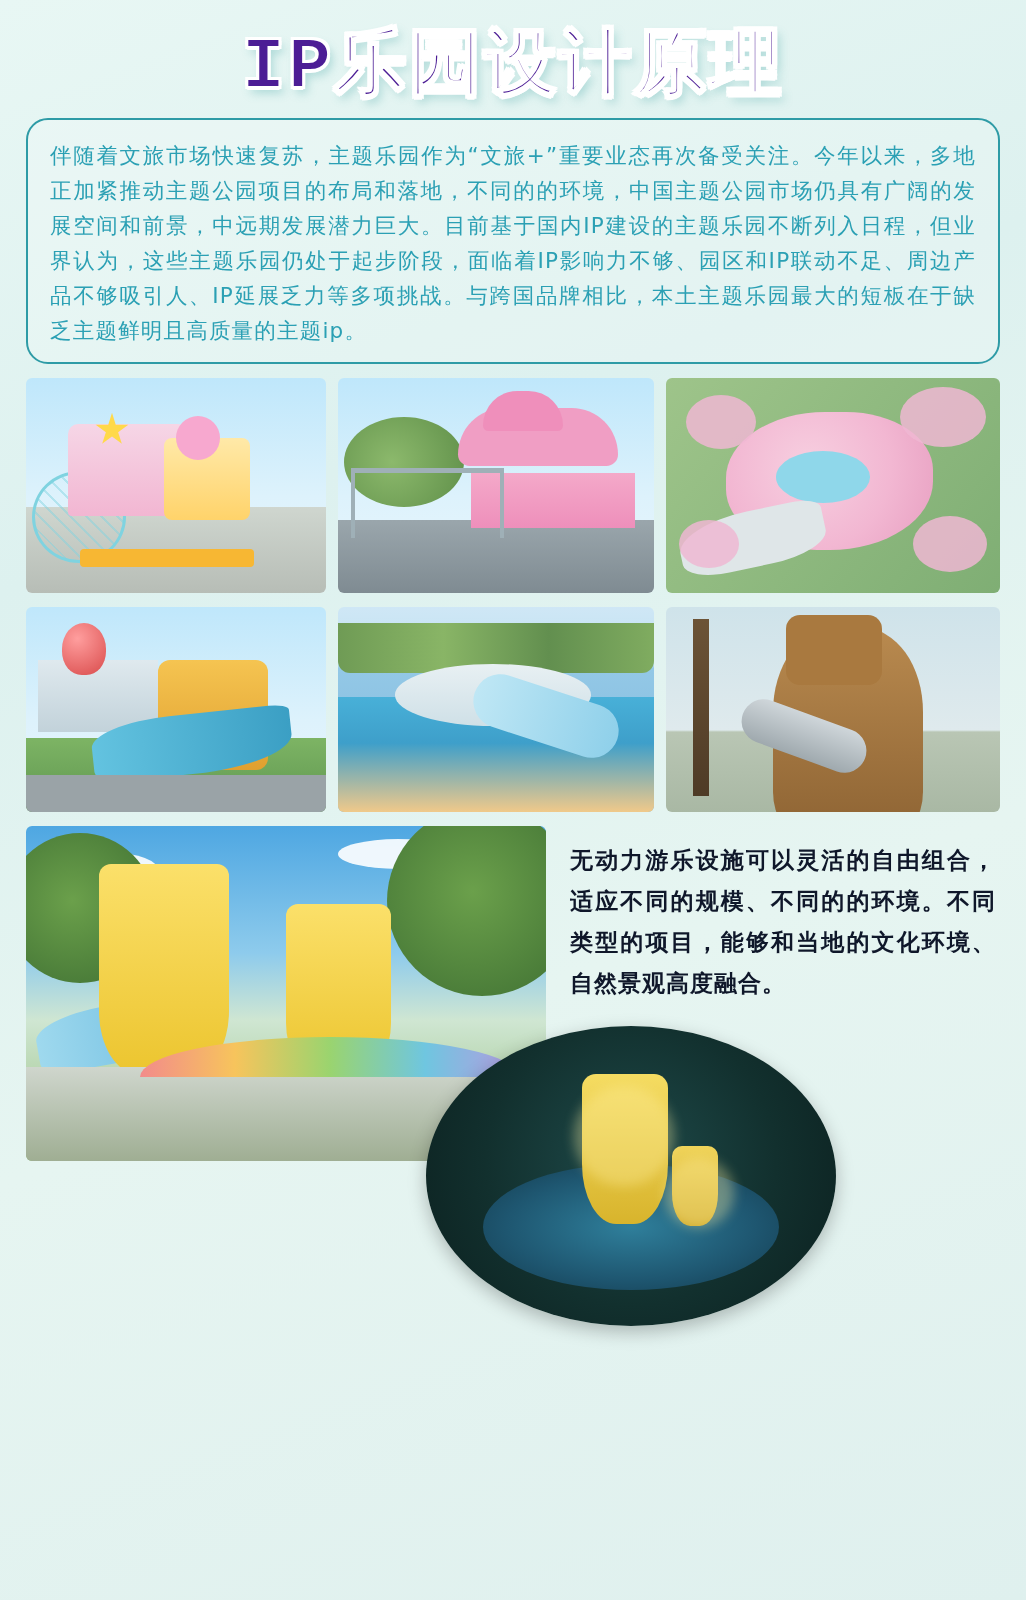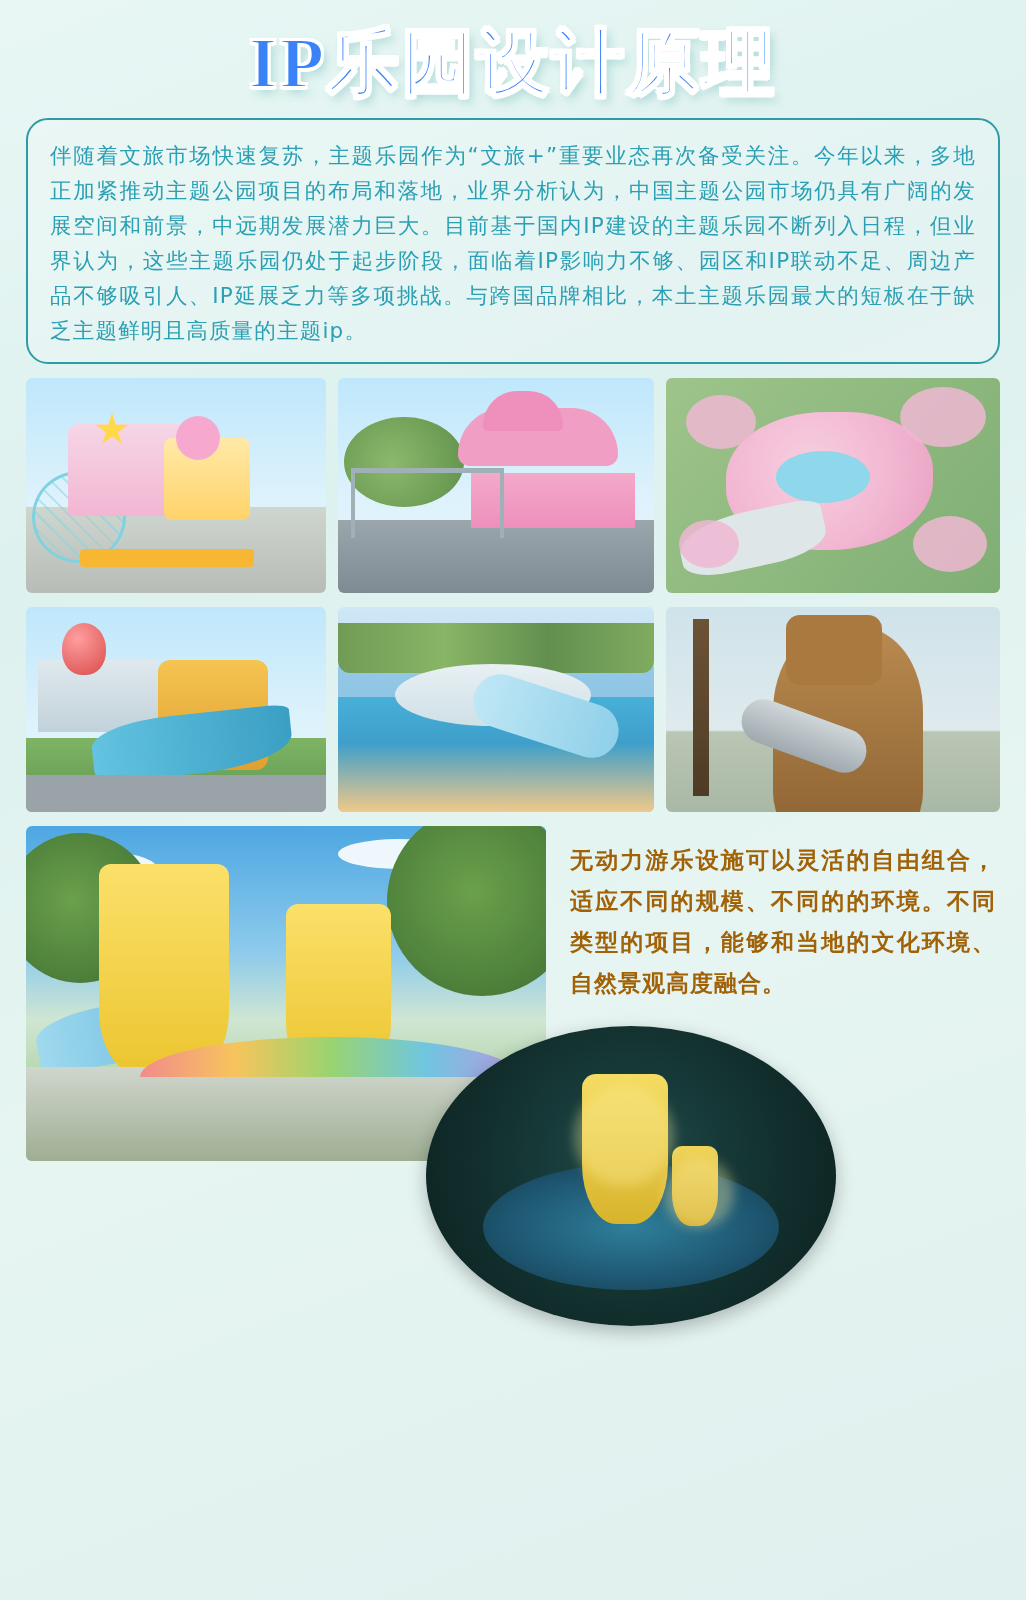--- a/index.html
+++ b/index.html
@@ -24,25 +24,25 @@
   
   .title-wrap {
     height: 118px;
     display: flex;
     align-items: center;
     justify-content: center;
     padding-top: 8px;
     box-sizing: border-box;
   }
   .title {
-    font-family: Liberation Serif, serif;
+    font-family: Liberation Mono, monospace;
     font-size: 72px;
     font-weight: bold;
     letter-spacing: 3px;
-    color: #3b82f6;
+    color: #4c1d95;
     text-shadow:
       2px 2px 0 #ffffff,
       -2px -2px 0 #ffffff,
       2px -2px 0 #ffffff,
       -2px 2px 0 #ffffff,
       0 3px 0 #ffffff,
       4px 6px 10px rgba(60,160,160,.35);
     -webkit-text-stroke: 2px #ffffff;
   }
   
@@ -95,21 +95,21 @@
     border-radius: 6px;
     overflow: hidden;
     position: relative;
   }
   .side-text {
     flex: 1 1 auto;
     padding: 14px 4px 0 10px;
   }
   .side-text p {
     margin: 0;
-    color: #a16207;
+    color: #0f172a;
     font-family: "DejaVu Sans", sans-serif;
     font-size: 23px;
     font-weight: bold;
     line-height: 41px;
     letter-spacing: 1px;
     text-align: justify;
   }
   .oval-photo {
     position: absolute;
     left: 400px;
@@ -313,21 +313,21 @@
 </head>
 <body>
 
 <div class="page">
 
   <div class="title-wrap">
     <div class="title">IP乐园设计原理</div>
   </div>
 
   <div class="text-panel">
-    <p class="para">伴随着文旅市场快速复苏，主题乐园作为“文旅+”重要业态再次备受关注。今年以来，多地正加紧推动主题公园项目的布局和落地，业界分析认为，中国主题公园市场仍具有广阔的发展空间和前景，中远期发展潜力巨大。目前基于国内IP建设的主题乐园不断列入日程，但业界认为，这些主题乐园仍处于起步阶段，面临着IP影响力不够、园区和IP联动不足、周边产品不够吸引人、IP延展乏力等多项挑战。与跨国品牌相比，本土主题乐园最大的短板在于缺乏主题鲜明且高质量的主题ip。</p>
+    <p class="para">伴随着文旅市场快速复苏，主题乐园作为“文旅+”重要业态再次备受关注。今年以来，多地正加紧推动主题公园项目的布局和落地，不同的的环境，中国主题公园市场仍具有广阔的发展空间和前景，中远期发展潜力巨大。目前基于国内IP建设的主题乐园不断列入日程，但业界认为，这些主题乐园仍处于起步阶段，面临着IP影响力不够、园区和IP联动不足、周边产品不够吸引人、IP延展乏力等多项挑战。与跨国品牌相比，本土主题乐园最大的短板在于缺乏主题鲜明且高质量的主题ip。</p>
   </div>
 
   <div class="grid r1">
     <div class="cell">
       <div class="ph p1 sky-day">
         <div class="grass"></div>
         <div class="net"></div>
         <div class="tower"></div>
         <div class="star"></div>
         <div class="tower2"></div>

